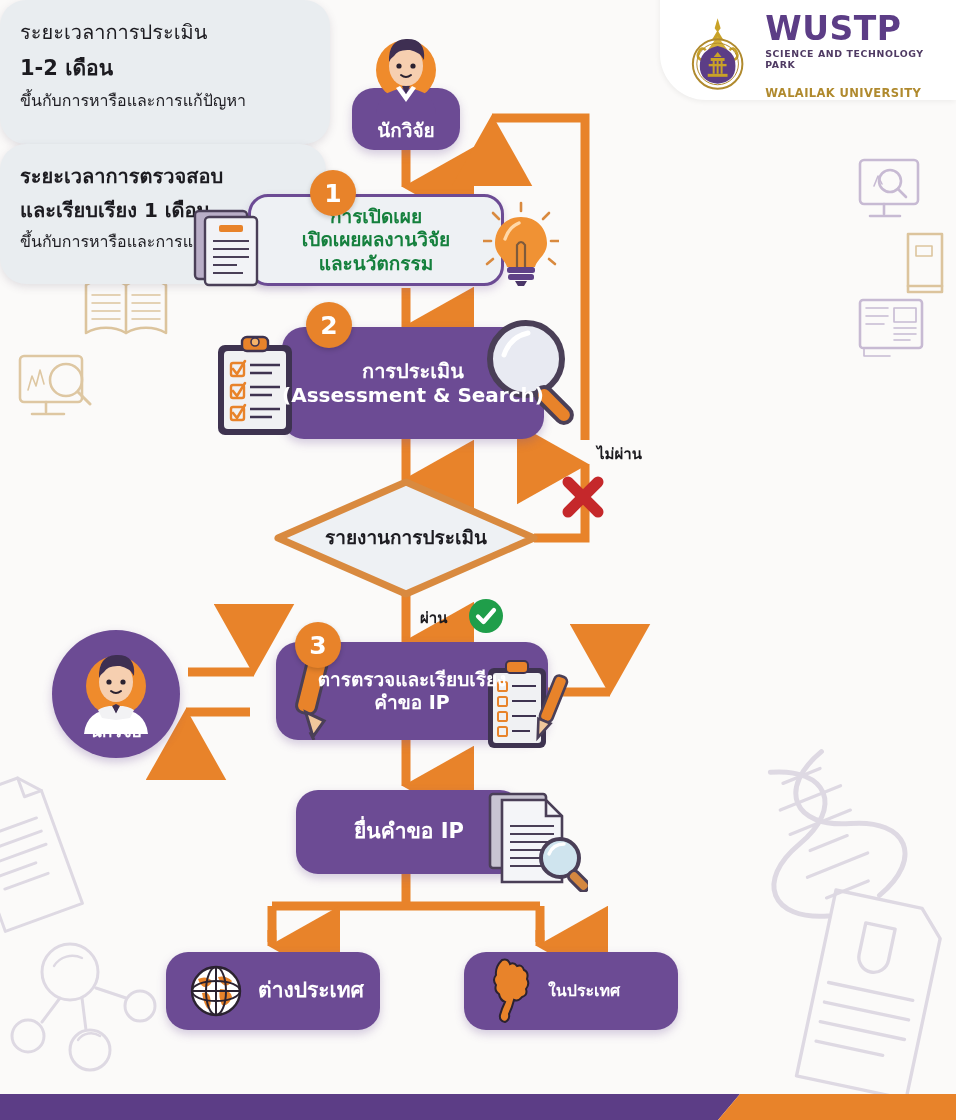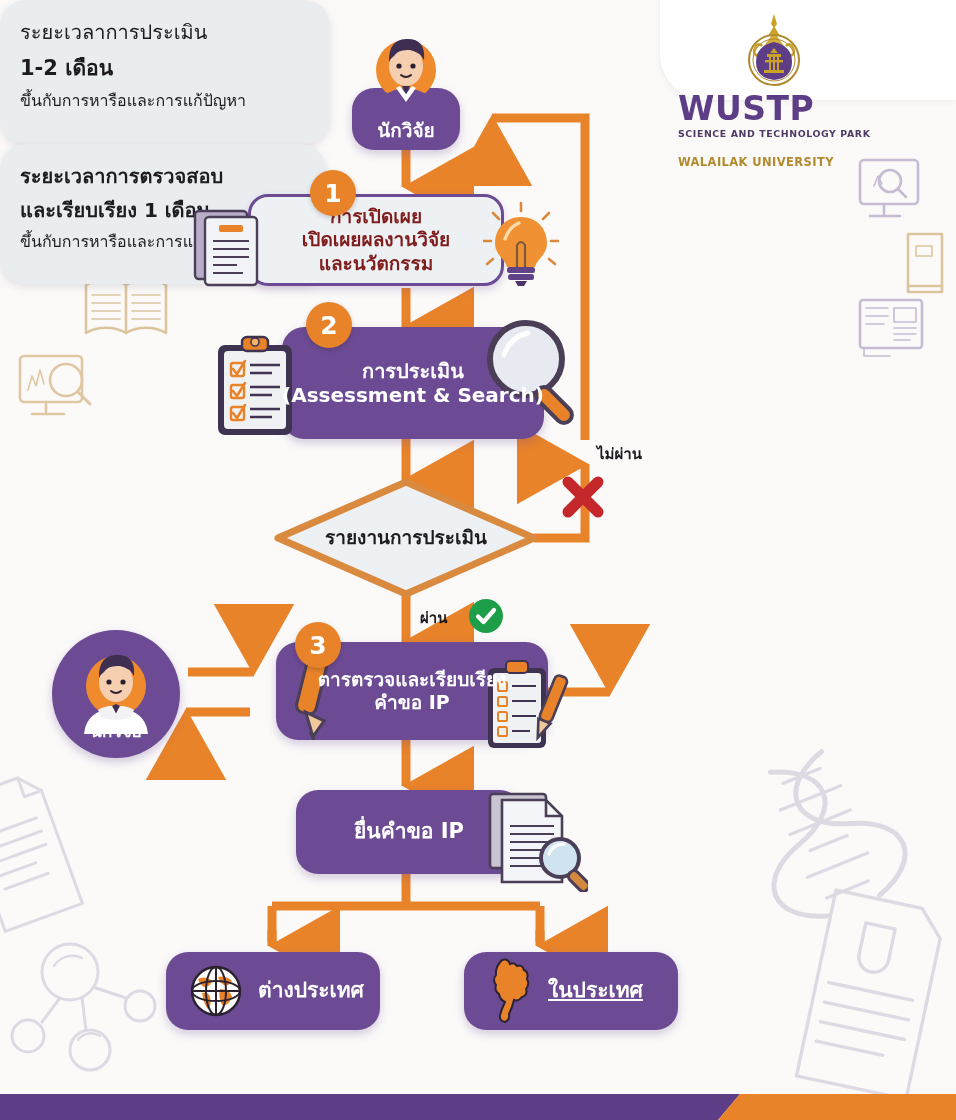--- a/index.html
+++ b/index.html
@@ -21,21 +21,21 @@
   .purple-box{
     background:#6c4b94;
     border-radius:22px;
     color:#ffffff;
     box-shadow:0 4px 10px rgba(108,75,148,.28);
   }
   .light-box{
     background:#eef1f4;
     border:3px solid #6c4b94;
     border-radius:20px;
-    color:#7f1d1d;
+    color:#15803d;
     box-shadow:0 4px 9px rgba(108,75,148,.22);
   }
   .callout{
     background:#e9edf0;
     border-radius:26px;
     color:#1c1b20;
     box-shadow:0 3px 8px rgba(80,70,95,.15);
     display:block;
     padding:16px 20px;
   }
@@ -73,21 +73,21 @@
   .mark{position:absolute;z-index:5;}
 
   
   #logo-card{
     position:absolute;top:-30px;right:0;width:296px;height:130px;
     background:#ffffff;
     border-bottom-left-radius:46px;
     z-index:8;
     box-shadow:-1px 2px 5px rgba(0,0,0,.05);
   }
-  #logo-inner{position:absolute;left:18px;top:42px;display:flex;align-items:center;gap:0;flex-direction:column;}
+  #logo-inner{position:absolute;left:18px;top:42px;display:flex;align-items:center;gap:8px;}
   .logo-word{
     font-family:"DejaVu Sans","Liberation Sans",sans-serif;
     font-weight:bold;color:#5c3d86;font-size:33px;letter-spacing:.5px;line-height:1;
   }
   .logo-sub1{font-size:9.4px;font-weight:bold;color:#4f3a63;letter-spacing:.6px;margin-top:3px;}
   .logo-sub2{font-size:11.5px;font-weight:bold;color:#b08a2e;letter-spacing:.4px;margin-top:16px;}
 
   
   #bottom-bar{position:absolute;left:0;bottom:0;width:956px;height:26px;z-index:9;}
 
@@ -469,21 +469,21 @@
       </svg>
       <div class="node-text" style="font-size:21px;">ต่างประเทศ</div>
     </div>
 
     <div class="node purple-box" style="left:464px;top:952px;width:214px;height:78px;justify-content:flex-start;padding-left:22px;gap:12px;">
       <svg width="50" height="66" viewBox="0 0 50 66">
         <path d="M16 2 Q22 0 24 6 Q28 4 31 8 Q36 6 38 12 Q43 14 41 21 Q44 26 40 31
                  Q42 37 36 39 Q32 44 28 42 Q26 50 23 56 Q24 62 19 64 Q13 63 14 57
                  Q16 50 19 44 Q14 42 13 36 Q8 33 10 27 Q6 22 10 17 Q9 9 16 2 Z" fill="#e8832a" stroke="#2b2230" stroke-width="2"></path>
       </svg>
-      <div class="node-text" style="font-size:21px;text-decoration:underline;">ในประเทศ</div>
+      <div class="node-text" style="font-size:16px;">ในประเทศ</div>
     </div>
 
     <svg id="bottom-bar" viewBox="0 0 956 26" preserveAspectRatio="none">
       <polygon points="0,0 740,0 718,26 0,26" fill="#5c3d86"></polygon>
       <polygon points="740,0 956,0 956,26 718,26" fill="#e8832a"></polygon>
     </svg>
 
   </div>
 </div>
 

